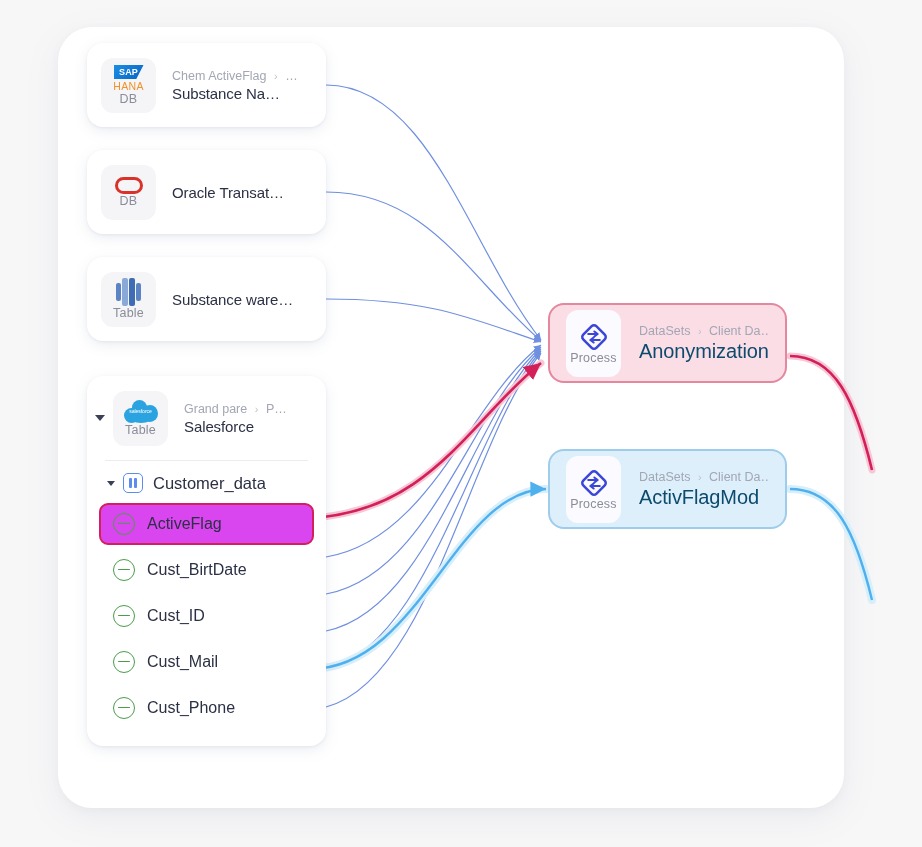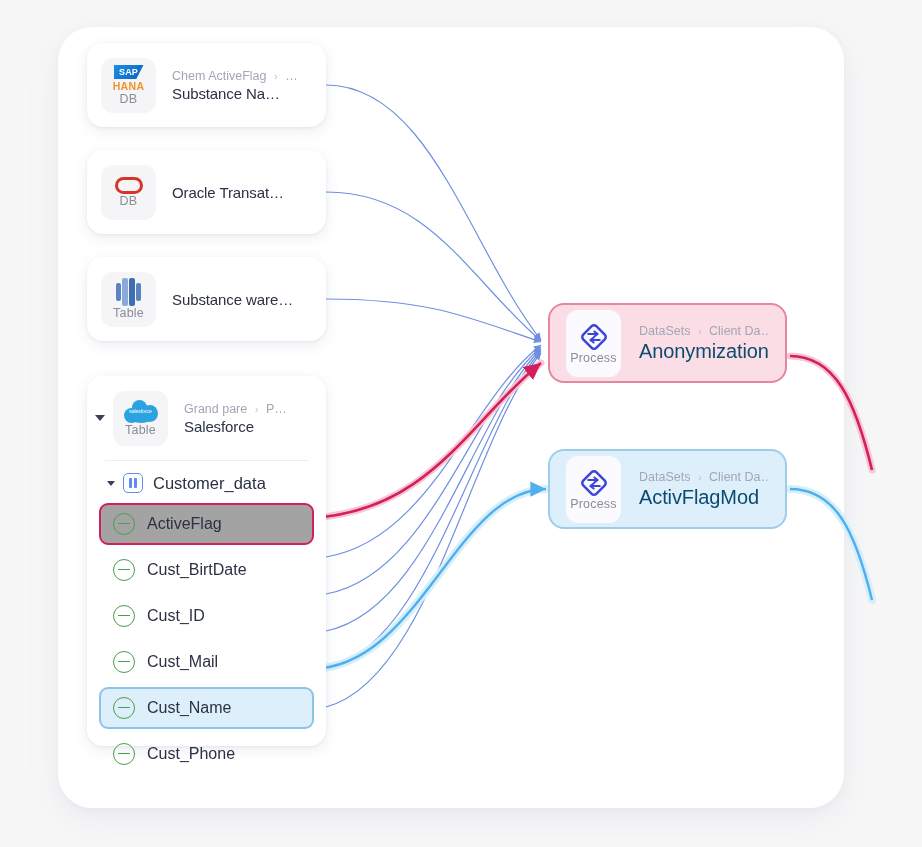--- a/index.html
+++ b/index.html
@@ -54,21 +54,21 @@
 
   
   .sap-wrap { display:flex; flex-direction:column; align-items:center; line-height:1; }
   .sap-box {
     width:30px; height:14px; position:relative;
     background:linear-gradient(135deg,#1a8fe3 0%,#0a62c4 100%);
     display:flex; align-items:center; justify-content:center;
     clip-path:polygon(0 0,100% 0,76% 100%,0 100%);
   }
   .sap-box span { font-size:9px; font-weight:bold; color:#fff; letter-spacing:.2px; }
-  .hana { font-size:10.5px; font-weight:bold; color:#f0922b; letter-spacing:.3px; margin-top:2px; }
+  .hana { font-size:10.5px; font-weight:normal; color:#f0922b; letter-spacing:.3px; margin-top:2px; }
 
   
   .oracle {
     width:28px; height:17px; border:3.2px solid #d8332a;
     border-radius:9px; background:transparent;
   }
 
   
   .redshift { position:relative; width:26px; height:28px; }
   .redshift i { position:absolute; display:block; border-radius:2px; }
@@ -118,21 +118,21 @@
   .field .fi::before {
     content:""; position:absolute; inset:0;
     border:1.9px solid #4a9d4a; border-radius:50%;
   }
   .field .fi::after {
     content:""; position:absolute; left:5px; top:9.5px;
     width:12px; height:1.9px; background:#4a9d4a; border-radius:1px;
   }
   .field .fname { font-size:16px; color:#2b3044; }
 
-  .field.sel-red  { background:#a3a3a3; border-color:#d31f5a; }
+  .field.sel-red  { background:#d946ef; border-color:#d31f5a; }
   .field.sel-blue { background:#ddeffb; border-color:#8cc4e8; }
 
   
   .proc {
     position:absolute; display:flex; align-items:center;
     padding:0 16px; border-radius:16px; border:2px solid transparent;
   }
   .proc.red  { background:#fbdde6; border-color:#e4879f; }
   .proc.blue { background:#ddeffb; border-color:#9ecdec; }
   .proc-tile {
@@ -290,24 +290,20 @@
       <span class="fname">Cust_BirtDate</span>
     </div>
     <div class="field">
       <span class="fi"></span>
       <span class="fname">Cust_ID</span>
     </div>
     <div class="field">
       <span class="fi"></span>
       <span class="fname">Cust_Mail</span>
     </div>
-    <div class="field sel-blue">
-      <span class="fi"></span>
-      <span class="fname">Cust_Name</span>
-    </div>
     <div class="field">
       <span class="fi"></span>
       <span class="fname">Cust_Phone</span>
     </div>
   </div>
 
   <div class="proc red" style="left:548px; top:303px; width:239px; height:80px;">
     <div class="proc-tile">
       <svg width="30" height="30" viewBox="0 0 24 24">
         <rect x="4.6" y="4.6" width="14.8" height="14.8" rx="2.6" transform="rotate(45 12 12)" fill="none" stroke="#3b46d8" stroke-width="2"></rect>

